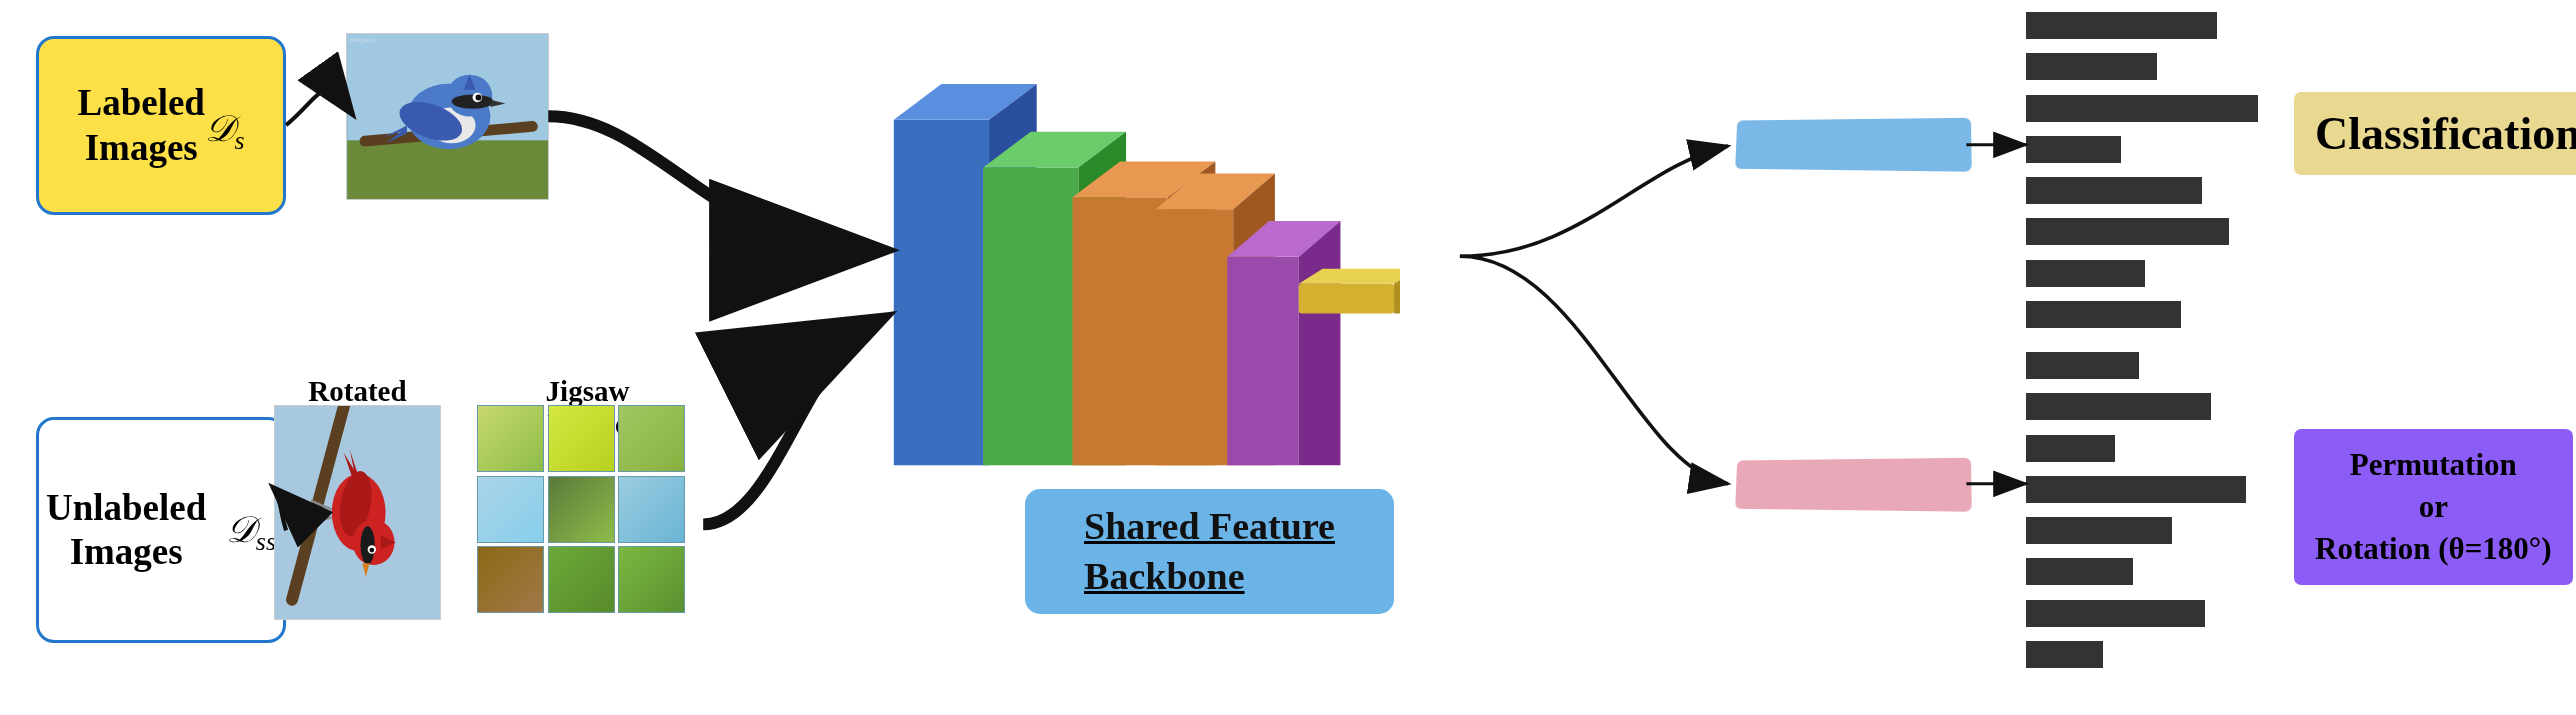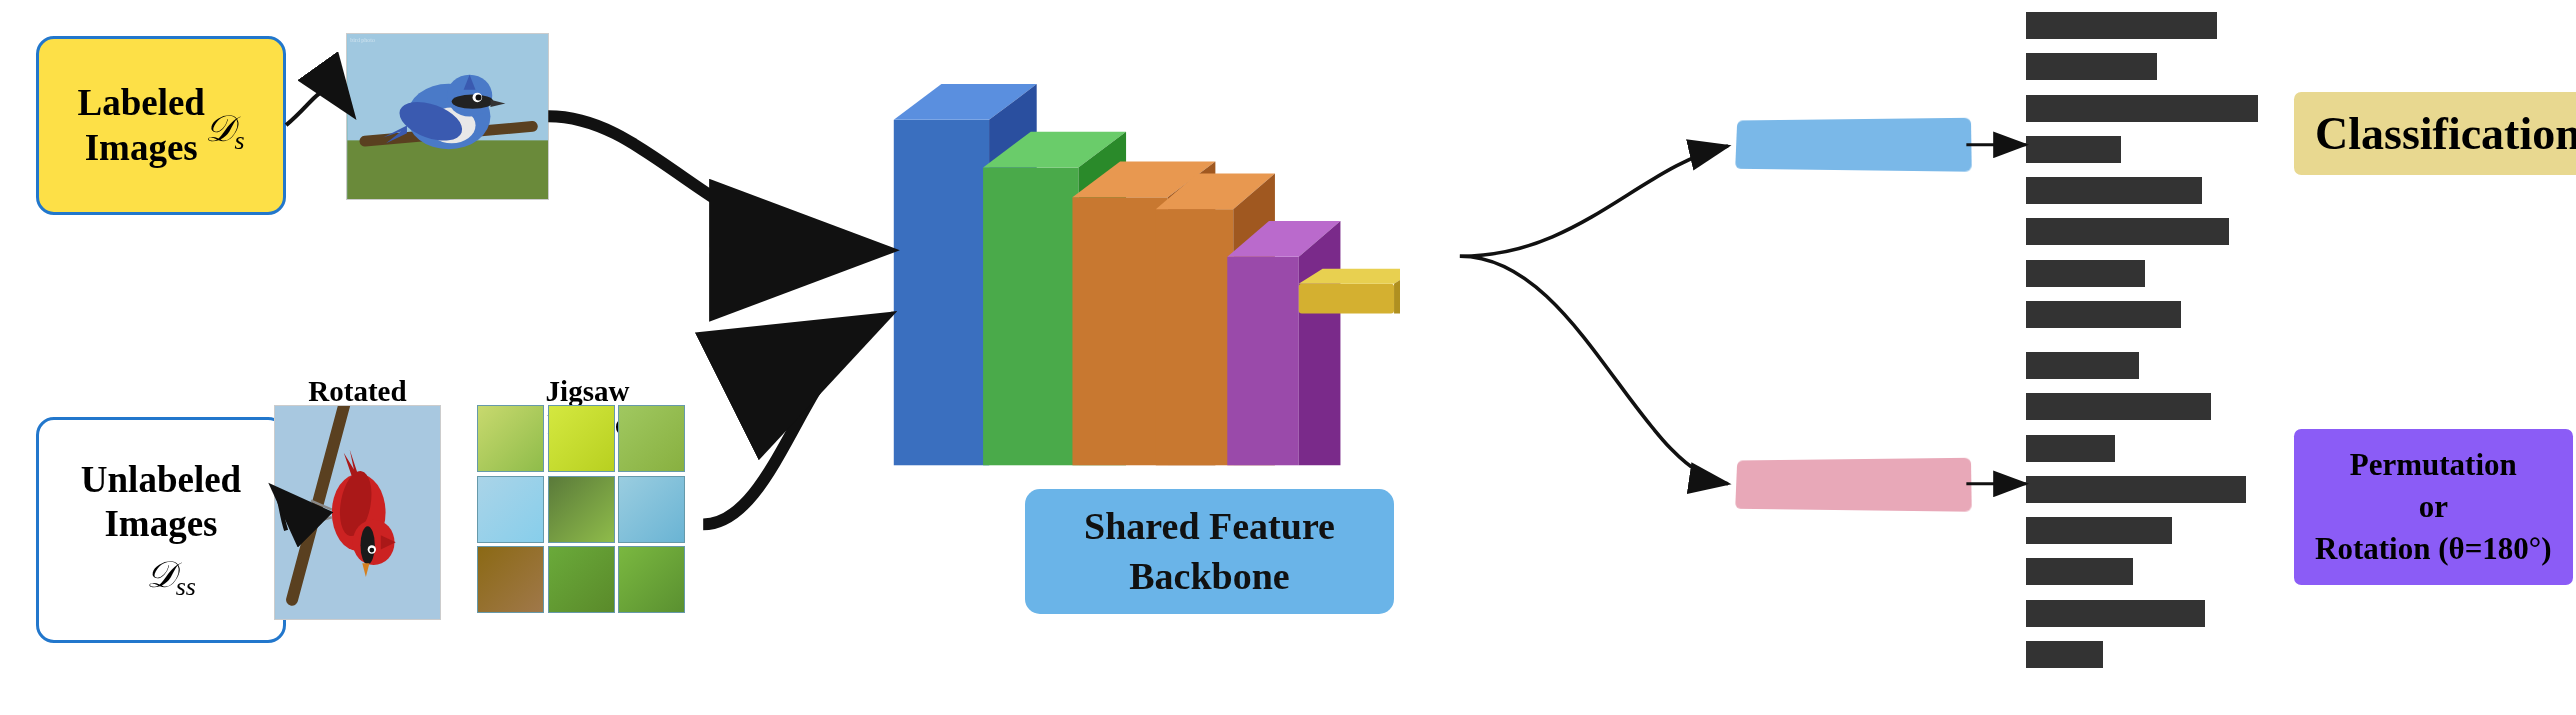--- a/index.html
+++ b/index.html
@@ -50,21 +50,21 @@
     
     .unlabeled-box {
       position: absolute;
       left: 36px;
       top: 417px;
       width: 250px;
       height: 226px;
       border: 3px solid #2277cc;
       border-radius: 18px;
       display: flex;
-      flex-direction: column;
+      flex-direction: row;
       align-items: center;
       justify-content: center;
       background: white;
     }
 
     .unlabeled-box .box-title {
       font-size: 37px;
       font-weight: bold;
       line-height: 1.2;
       text-align: center;
@@ -241,21 +241,21 @@
       <rect x="610" y="350" width="120" height="350" fill="#9a4aaa"></rect>
       <polygon points="610,350 680,290 800,290 730,350" fill="#ba6acc"></polygon>
       <polygon points="730,350 800,290 800,700 730,700" fill="#7a2a8a"></polygon>
 
       <rect x="730" y="395" width="160" height="50" rx="5" fill="#d4b030"></rect>
       <polygon points="730,395 770,370 930,370 890,395" fill="#e8d050"></polygon>
       <polygon points="890,395 930,370 930,445 890,445" fill="#b09020"></polygon>
     </svg>
   </div>
 
-  <div style="position:absolute; left:1025px; top:489px; width:369px; height:125px; background:#6ab4e8; border-radius:15px; display:flex; align-items:center; justify-content:center; text-align:center;">
+  <div style="position:absolute; left:1025px; top:489px; width:369px; height:125px; background:#6ab4e8; border-radius:15px; display:flex; align-items:center; justify-content:center; text-decoration:underline;">
     <span style="font-size:38px; font-weight:bold; color:#111; line-height:1.3; white-space:pre-line;">Shared Feature
 Backbone</span>
   </div>
 
   <div style="position:absolute; left:1728px; top:119px; width:238px; height:51px; background:#7ab8e8; border-radius:6px; transform:perspective(358px) rotateY(-10deg) rotateX(5deg);"></div>
 
   <div style="position:absolute; left:1728px; top:459px; width:238px; height:51px; background:#e8a8b8; border-radius:6px; transform:perspective(358px) rotateY(-10deg) rotateX(5deg);"></div>
 
   <div style="position:absolute; left:2026px; top:12px; display:flex; flex-direction:column; gap:14.3px;">
     <div style="width:191px;height:27px;background:#333;"></div>

